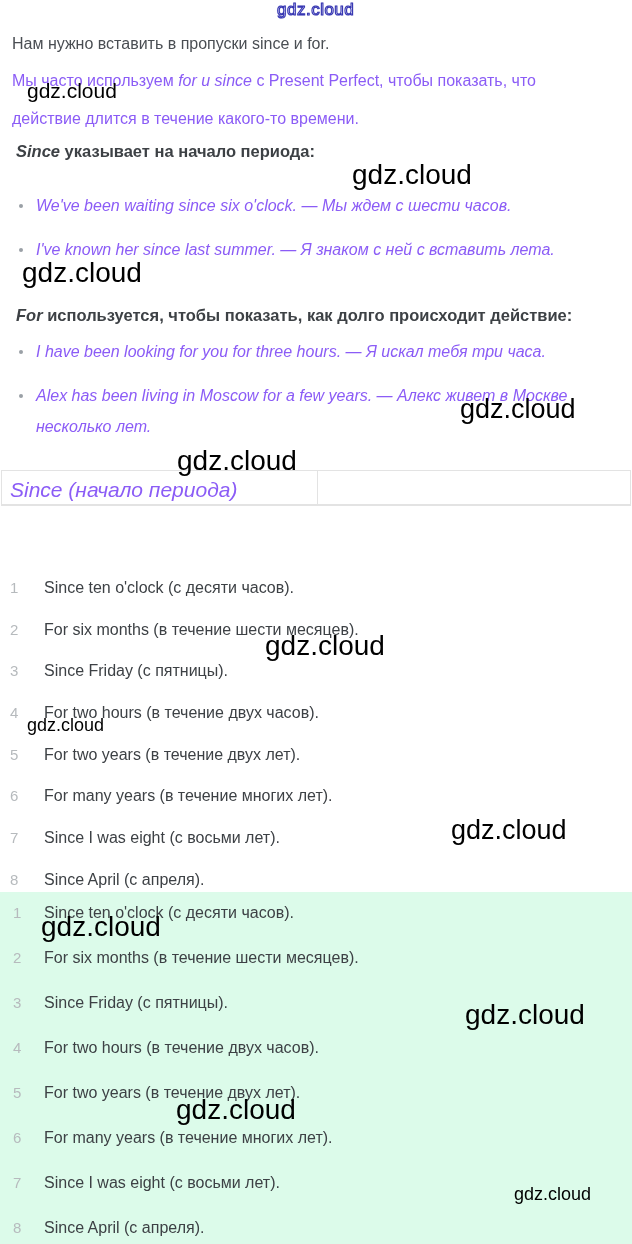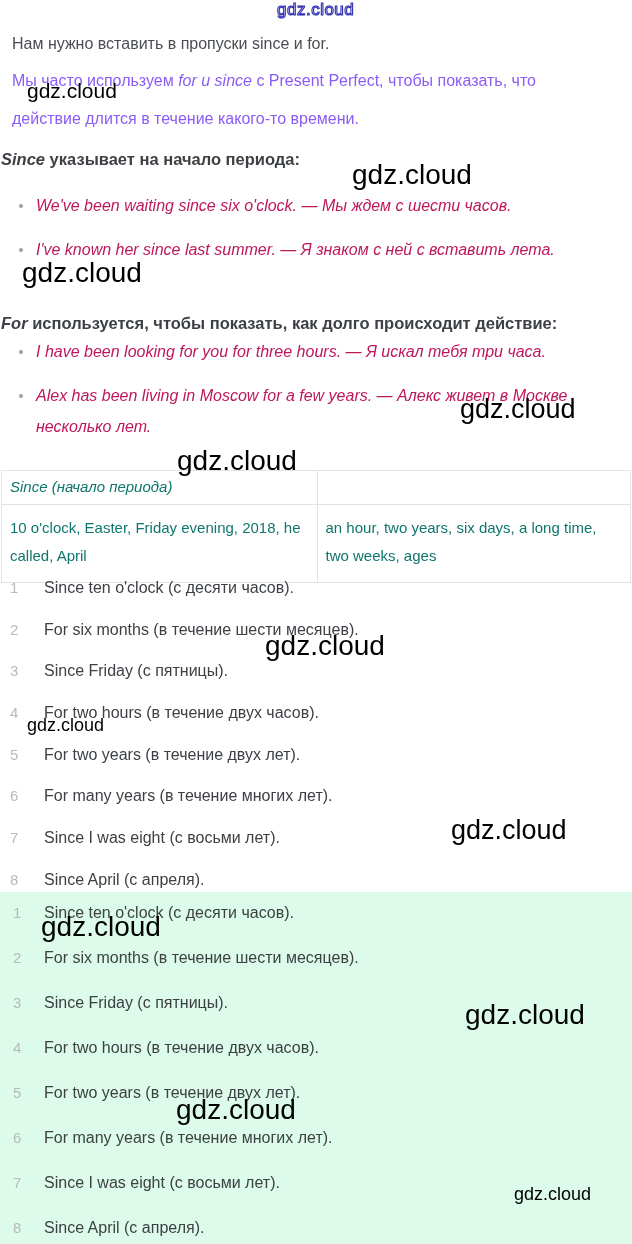--- a/index.html
+++ b/index.html
@@ -13,34 +13,34 @@
     overflow:hidden;
   }
   .abs { position:absolute; left:0; width:632px; }
 
   
   .para { font-size:16px; line-height:22px; padding-left:12px; color:#4a4e53; }
   .p2 { line-height:38px; width:580px; color:#8b5cf6; }
   .it { font-style:italic; }
 
   
-  .heading { font-size:16.5px; font-weight:bold; padding-left:1px; color:#3d4145;margin-top:8px; }
+  .heading { font-size:16.5px; font-weight:bold; padding-left:16px; color:#3d4145; }
   .heading .lead { font-style:italic; }
 
   
   .example { display:flex; align-items:flex-start; padding-left:19px; }
   .dot { width:4px; height:4px; border-radius:50%; background:#9aa0a6; margin-top:8px; flex:0 0 4px; }
-  .ex-text { font-style:italic; font-size:16px; line-height:31px; margin-left:13px; margin-top:-6px; color:#be185d; }
+  .ex-text { font-style:italic; font-size:16px; line-height:31px; margin-left:13px; margin-top:-6px; color:#8b5cf6; }
   .ex-wrap { max-width:548px; }
 
   
   .gtable { top:470px; left:1px; width:630px; border:1px solid #e3e3e3; }
   .trow { display:flex; }
   .trow.head { border-bottom:1px solid #e3e3e3; height:34px; }
-  .tcell { padding:8px 10px 8px 8px; font-size:15px; color:#0f766e; }
+  .tcell { padding:8px 10px 8px 8px; font-size:21px; color:#8b5cf6; }
   .tcell.c1 { width:316px; border-right:1px solid #e3e3e3; }
   .tcell.c2 { width:313px; }
   .trow.head .tcell { font-style:italic; padding-top:7px; }
   .trow.body .tcell { line-height:28px; padding-top:9px; padding-bottom:12px; }
 
   
   .answers { top:576px; padding-top:2px; }
   .answers.green { top:892px; height:352px; background:#dcfbea; padding-top:11px; }
   .ans-row { display:flex; align-items:flex-start; height:41.7px; }
   .answers.green .ans-row { height:45px; }
@@ -95,24 +95,20 @@
   <span class="ex-text">I have been looking for you for three hours. — Я искал тебя три часа.</span>
 </div>
 <div class="abs example" style="top:386px">
   <span class="dot"></span>
   <span class="ex-text ex-wrap">Alex has been living in Moscow for a few years. — Алекс живет в Москве несколько лет.</span>
 </div>
 
 <div class="abs gtable">
   <div class="trow head">
     <div class="tcell c1">Since (начало периода)</div>
-  </div>
-  <div class="trow body">
-    <div class="tcell c1">10 o'clock, Easter, Friday evening, 2018, he called, April</div>
-    <div class="tcell c2">an hour, two years, six days, a long time, two weeks, ages</div>
   </div>
 </div>
 
 <div class="abs answers">
   <div class="ans-row">
     <span class="num">1</span>
     <span class="ans-text">Since ten o'clock (с десяти часов).</span>
   </div>
   <div class="ans-row">
     <span class="num">2</span>

